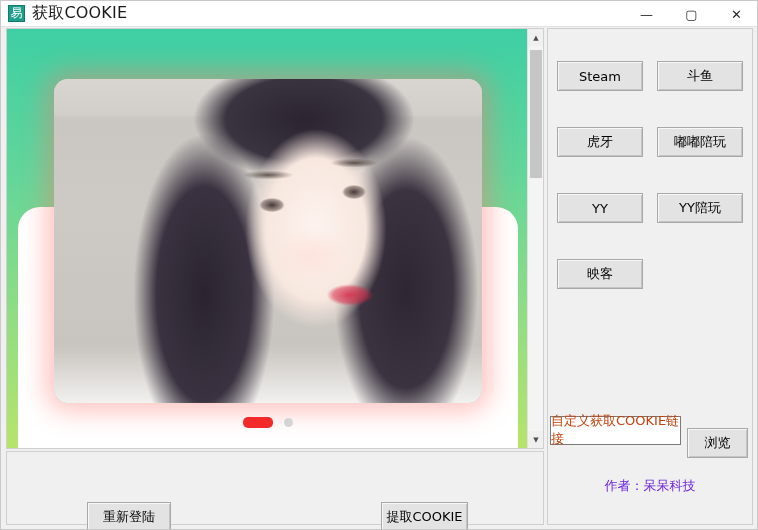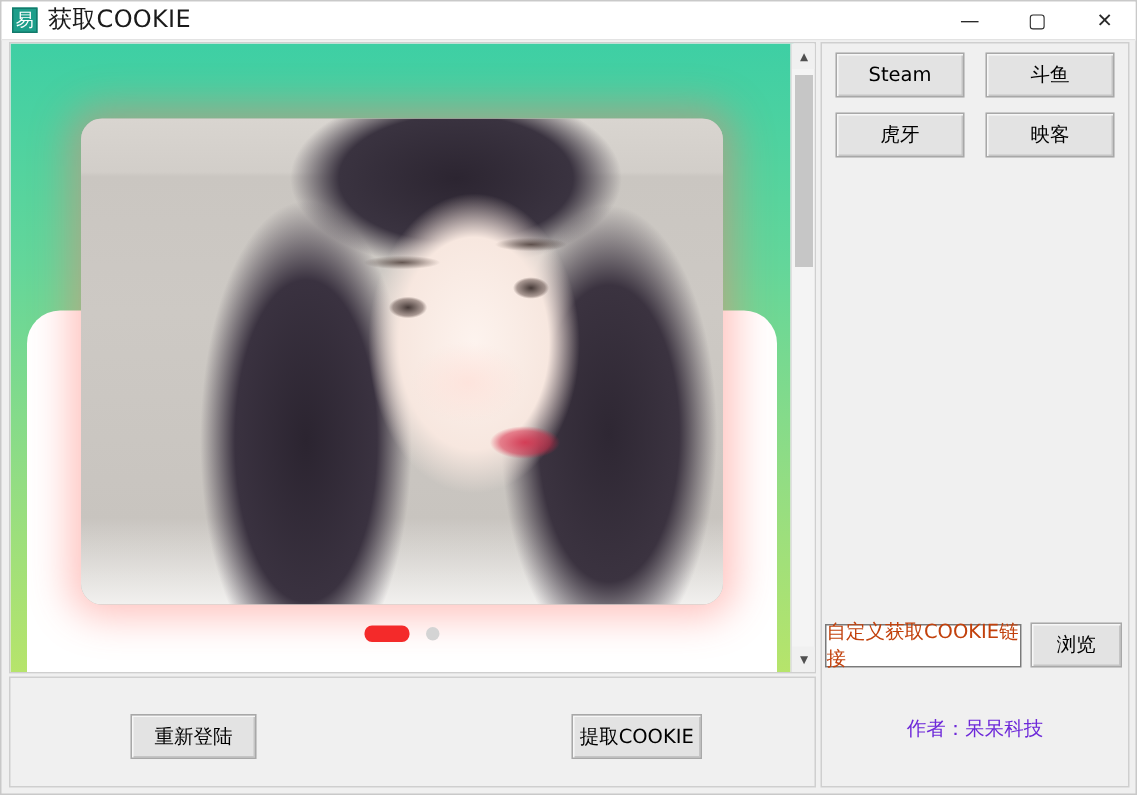--- a/index.html
+++ b/index.html
@@ -157,20 +157,21 @@
   .btn {
     background: #e3e3e3;
     border: 1px solid #a8a8a8;
     box-shadow: inset 1px 1px 0 #f7f7f7, inset -1px -1px 0 #c5c5c5;
     color: #000;
     font-size: 13px;
     font-family: "DejaVu Sans", sans-serif;
     display: flex; align-items: center; justify-content: center;
     cursor: default;
     user-select: none;
+    margin-top: 26px;
   }
 
   #site-grid {
     position: absolute; left: 9px; top: 6px;
     width: 188px;
     display: grid;
     grid-template-columns: 86px 86px;
     grid-gap: 10px 14px;
   }
   #site-grid .btn { height: 30px; }
@@ -249,20 +250,23 @@
       <div id="sb-thumb"></div>
       <div class="sb-arrow down">▼</div>
     </div>
   </div>
 
   <div id="right-panel">
     <div id="site-grid">
       <div class="btn">Steam</div>
       <div class="btn">斗鱼</div>
       <div class="btn">虎牙</div>
+      <div class="btn">嘟嘟陪玩</div>
+      <div class="btn">YY</div>
+      <div class="btn">YY陪玩</div>
       <div class="btn">映客</div>
     </div>
 
     <div id="url-row">
       <div id="url-input">自定义获取COOKIE链接</div>
       <div class="btn" id="browse-btn">浏览</div>
     </div>
 
     <div id="author">作者：呆呆科技</div>
   </div>

